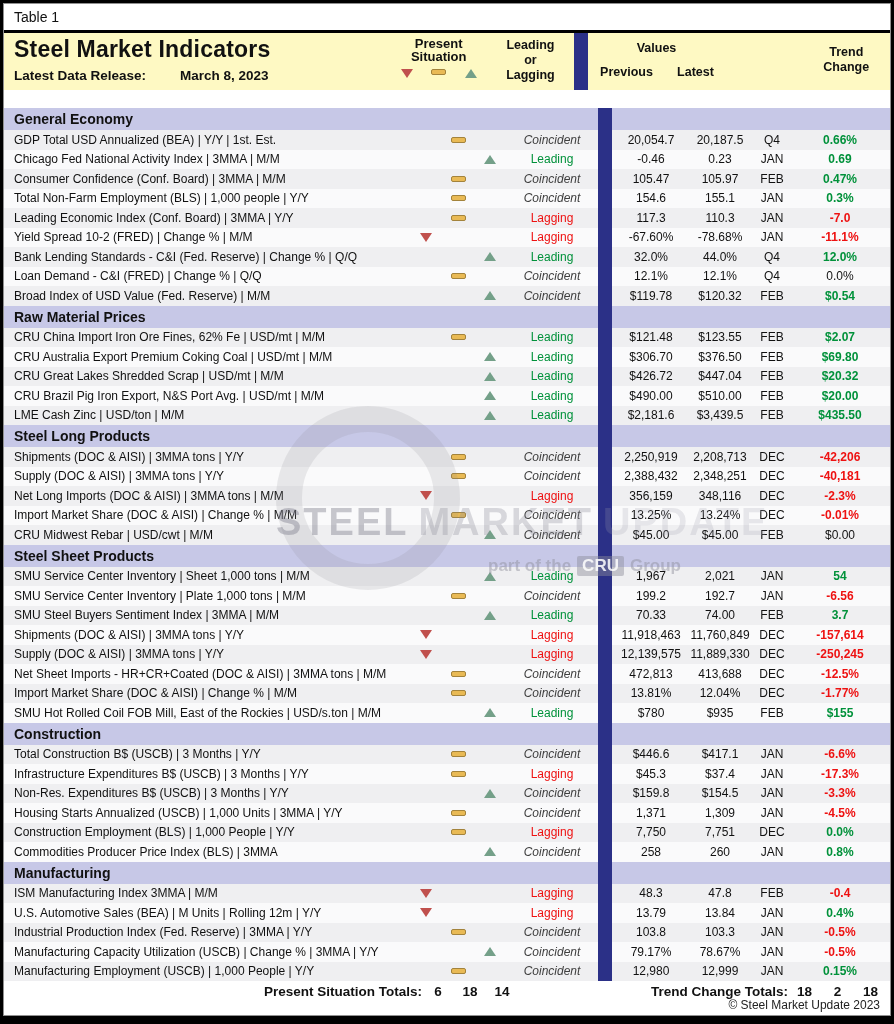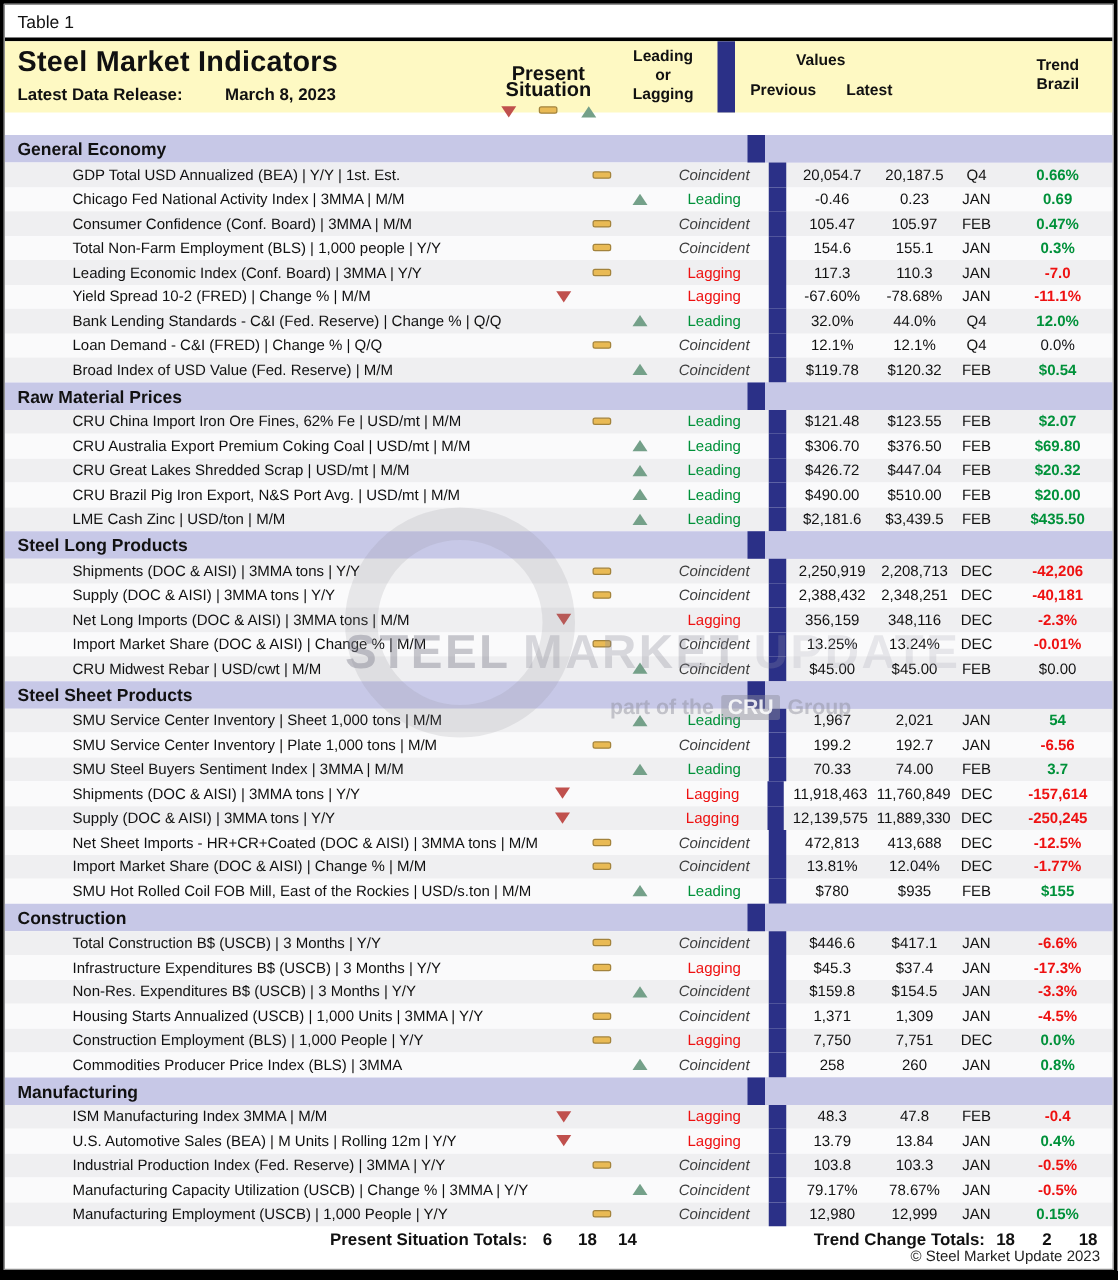--- a/index.html
+++ b/index.html
@@ -24,37 +24,37 @@
   .c-latest{width:60px;text-align:center;}
   .c-period{width:44px;text-align:center;}
   .c-trend{width:92px;text-align:center;}
 
   
   .table-header{height:57px;background:#fef9c3;display:flex;position:relative;}
   .hdr-left{width:406px;box-sizing:border-box;padding-left:10px;}
   .hdr-title{font-size:23px;font-weight:bold;letter-spacing:.2px;margin-top:3px;}
   .hdr-release{display:flex;font-size:13.5px;font-weight:bold;margin-top:5px;}
   .hdr-release .date{margin-left:34px;}
-  .hdr-ps{width:96px;text-align:center;font-size:16px;font-weight:bold;line-height:13px;padding-top:20px;box-sizing:border-box;}
+  .hdr-ps{width:96px;text-align:center;font-size:13px;font-weight:bold;line-height:13px;padding-top:4px;box-sizing:border-box;}
   .hdr-ps .legend{display:flex;justify-content:center;margin-top:6px;}
   .hdr-ps .legend>div{width:32px;display:flex;justify-content:center;}
   .hdr-ll{width:92px;text-align:center;font-size:12.5px;font-weight:bold;line-height:15px;padding-top:5px;box-sizing:border-box;}
   .hdr-values{width:182px;font-size:12.5px;font-weight:bold;padding-top:8px;box-sizing:border-box;}
   .hdr-values .v{text-align:center;width:138px;}
   .hdr-values .pl{display:flex;margin-top:10px;}
   .hdr-values .pl .p{width:78px;text-align:center;}
   .hdr-values .pl .l{width:60px;text-align:center;}
   .hdr-trend{width:92px;text-align:center;font-size:12.5px;font-weight:bold;line-height:15px;padding-top:12px;box-sizing:border-box;}
 
   
   .table-body{position:relative;margin-top:18px;}
   .section-row{display:flex;height:22px;background:var(--band);}
   .section-row .s-left{width:594px;display:flex;align-items:center;font-size:14px;font-weight:bold;padding-left:10px;box-sizing:border-box;}
   .section-row .s-right{flex:1;background:var(--band);}
-  .row{display:flex;height:19.5px;align-items:center;font-size:12px;padding-left:44px;}
+  .row{display:flex;height:19.5px;align-items:center;font-size:12px;}
   .row.odd{background:#EFEFF1;}
   .row.even{background:#FAFAFB;}
   .row .c-label{white-space:nowrap;overflow:hidden;}
   .row .c-bar{align-self:stretch;}
   .cy-Coincident{color:#3F3F3F;font-style:italic;}
   .cy-Leading{color:#00913A;}
   .cy-Lagging{color:#EE1111;}
   .t-green{color:#00913A;font-weight:bold;}
   .t-red{color:#EE1111;font-weight:bold;}
   .t-black{color:#111;}
@@ -125,21 +125,21 @@
     <div class="hdr-values">
       <div class="v">Values</div>
       <div class="pl">
         <div class="p">Previous</div>
         <div class="l">Latest</div>
       </div>
     </div>
     <div class="c-period"></div>
     <div class="hdr-trend">
       <div>Trend</div>
-      <div>Brazil</div>
+      <div>Change</div>
     </div>
   </div>
 
   <div class="table-body">
       <div class="section-row">
         <div class="s-left">General Economy</div>
         <div class="c-bar"></div>
         <div class="s-right"></div>
       </div>
       <div class="row odd">

